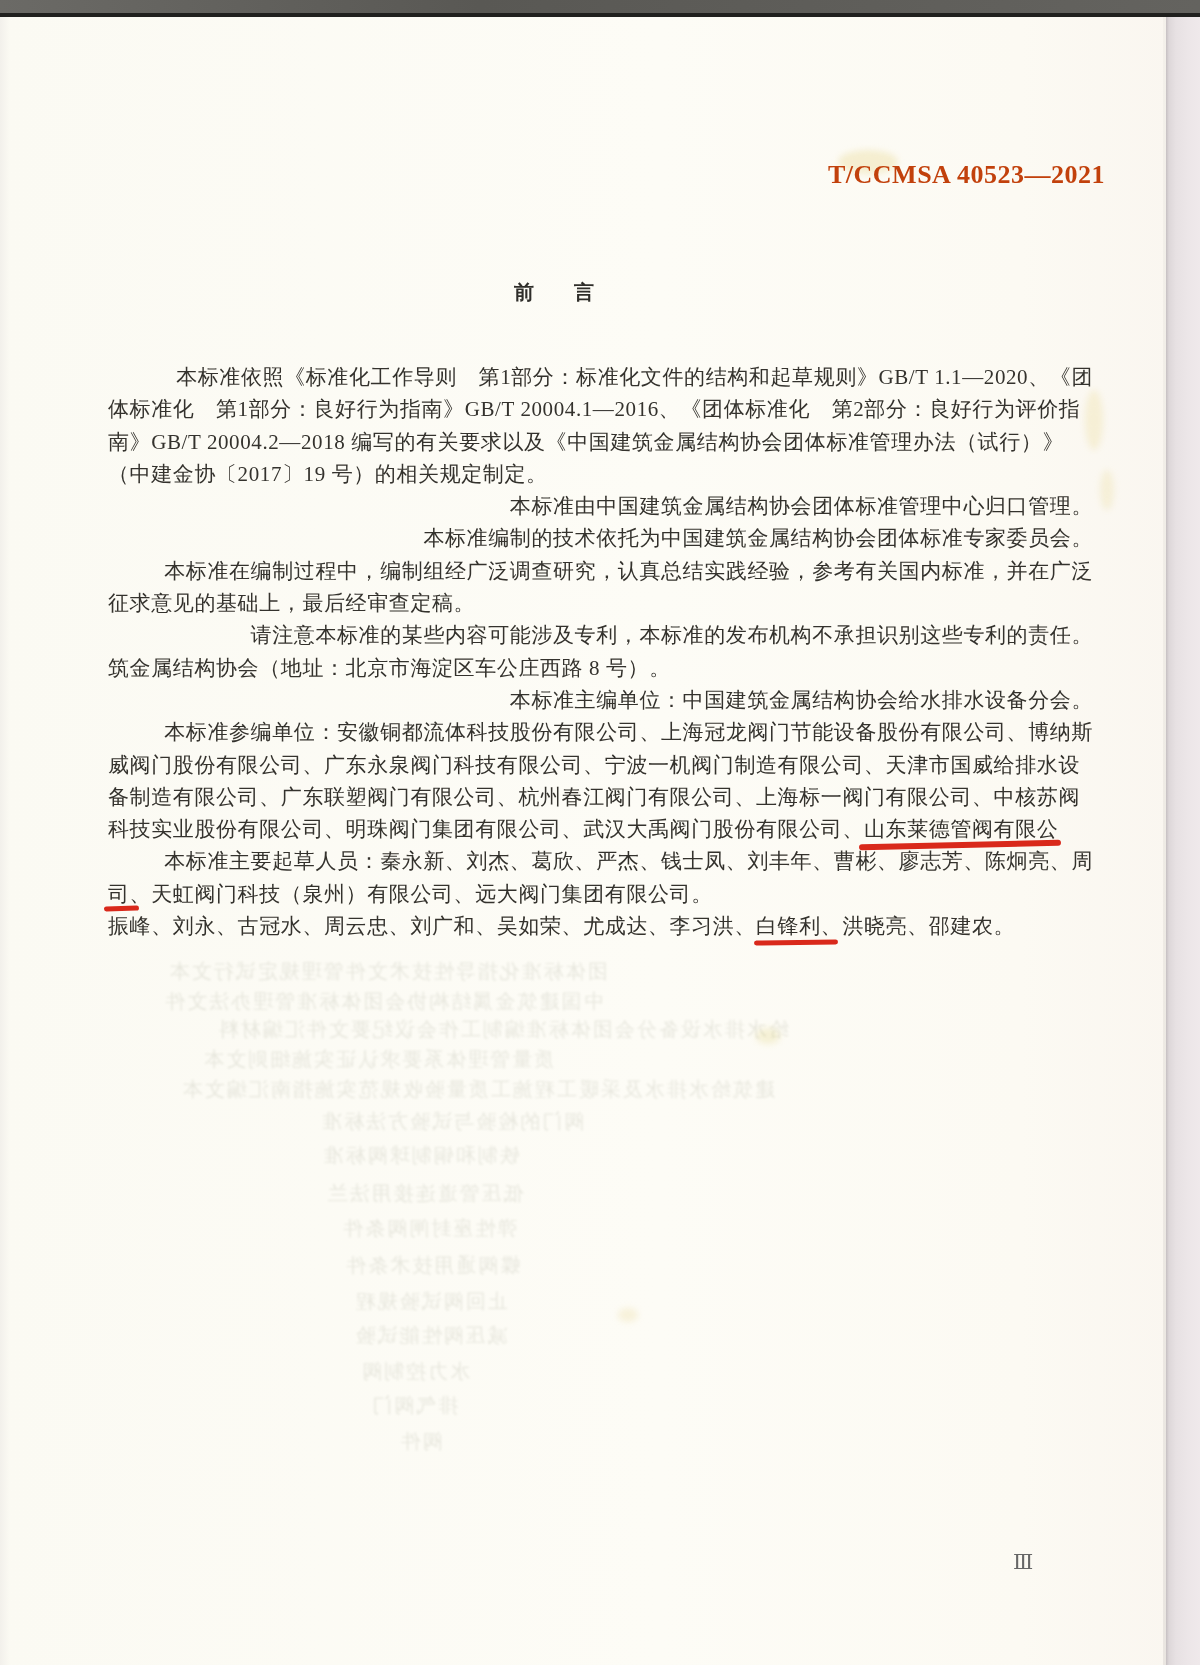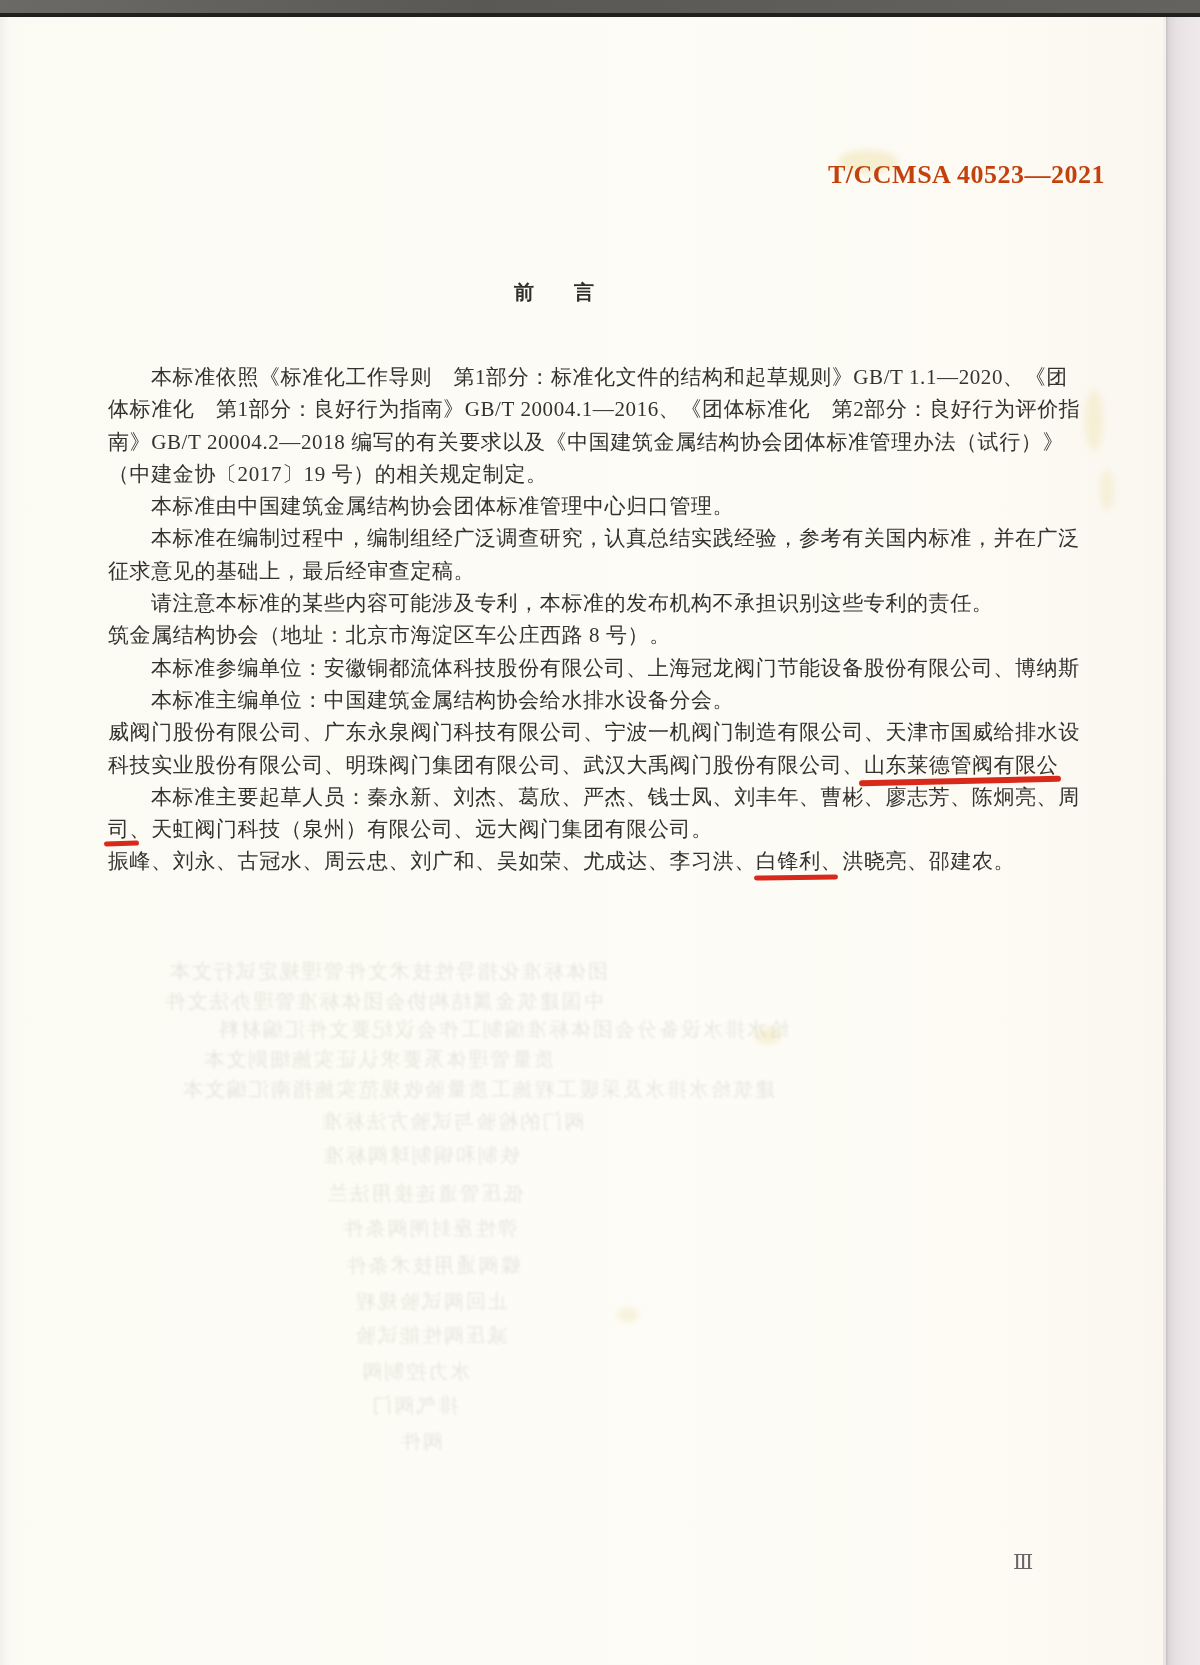--- a/index.html
+++ b/index.html
@@ -28,21 +28,21 @@
   .doc-title{
     position:absolute;top:272px;left:514px;
     font-size:20px;line-height:40px;font-weight:700;color:#2f2e2a;
     white-space:pre;
   }
   .doc-body{
     position:absolute;left:108px;top:361px;width:985px;
     font-size:21px;color:#34322d;letter-spacing:.6px;
   }
   .line{height:32.3px;line-height:32.3px;white-space:nowrap;overflow:visible;}
-  .line.indent{padding-left:43px;}
+  .line.indent{padding-left:43px;text-align:right;}
   .mark{position:relative;margin-top:48px;}
   .mark::after{content:"";position:absolute;background:#d9291b;border-radius:3px;height:5px;}
   .mark-a::after{left:-5px;right:-3px;bottom:-7px;height:6px;transform:rotate(-1.3deg);}
   .mark-b::after{left:-4px;right:-9px;bottom:-5px;transform:rotate(-2deg);}
   .mark-c::after{left:-2px;right:-17px;bottom:-7px;transform:rotate(-.8deg);}
 
   .showthrough{position:absolute;inset:0;pointer-events:none;}
   .st-line{
     position:absolute;height:26px;line-height:26px;
     font-size:20px;letter-spacing:2px;color:#6d7055;
@@ -93,26 +93,28 @@
 <div class="header-code">T/CCMSA 40523—2021</div>
 
 <div class="doc-title">前　　言</div>
 
 <div class="doc-body">
     <div class="line indent">本标准依照《标准化工作导则　第1部分：标准化文件的结构和起草规则》GB/T 1.1—2020、《团</div>
     <div class="line">体标准化　第1部分：良好行为指南》GB/T 20004.1—2016、《团体标准化　第2部分：良好行为评价指</div>
     <div class="line">南》GB/T 20004.2—2018 编写的有关要求以及《中国建筑金属结构协会团体标准管理办法（试行）》</div>
     <div class="line">（中建金协〔2017〕19 号）的相关规定制定。</div>
     <div class="line indent">本标准由中国建筑金属结构协会团体标准管理中心归口管理。</div>
+    <div class="line indent">本标准编制的技术依托为中国建筑金属结构协会团体标准专家委员会。</div>
     <div class="line indent">本标准在编制过程中，编制组经广泛调查研究，认真总结实践经验，参考有关国内标准，并在广泛</div>
     <div class="line">征求意见的基础上，最后经审查定稿。</div>
     <div class="line indent">请注意本标准的某些内容可能涉及专利，本标准的发布机构不承担识别这些专利的责任。</div>
     <div class="line">筑金属结构协会（地址：北京市海淀区车公庄西路 8 号）。</div>
+    <div class="line indent">本标准主编单位：中国建筑金属结构协会给水排水设备分会。</div>
     <div class="line indent">本标准参编单位：安徽铜都流体科技股份有限公司、上海冠龙阀门节能设备股份有限公司、博纳斯</div>
-    <div class="line indent">本标准主编单位：中国建筑金属结构协会给水排水设备分会。</div>
     <div class="line">威阀门股份有限公司、广东永泉阀门科技有限公司、宁波一机阀门制造有限公司、天津市国威给排水设</div>
+    <div class="line">备制造有限公司、广东联塑阀门有限公司、杭州春江阀门有限公司、上海标一阀门有限公司、中核苏阀</div>
     <div class="line">科技实业股份有限公司、明珠阀门集团有限公司、武汉大禹阀门股份有限公司、<span class="mark mark-a">山东莱德管阀有限公</span></div>
     <div class="line indent">本标准主要起草人员：秦永新、刘杰、葛欣、严杰、钱士凤、刘丰年、曹彬、廖志芳、陈炯亮、周</div>
     <div class="line"><span class="mark mark-b">司</span>、天虹阀门科技（泉州）有限公司、远大阀门集团有限公司。</div>
     <div class="line">振峰、刘永、古冠水、周云忠、刘广和、吴如荣、尤成达、李习洪、<span class="mark mark-c">白锋利</span>、洪晓亮、邵建农。</div>
   </div>
 
 <div class="page-number">Ⅲ</div>
 
 </body></html>

